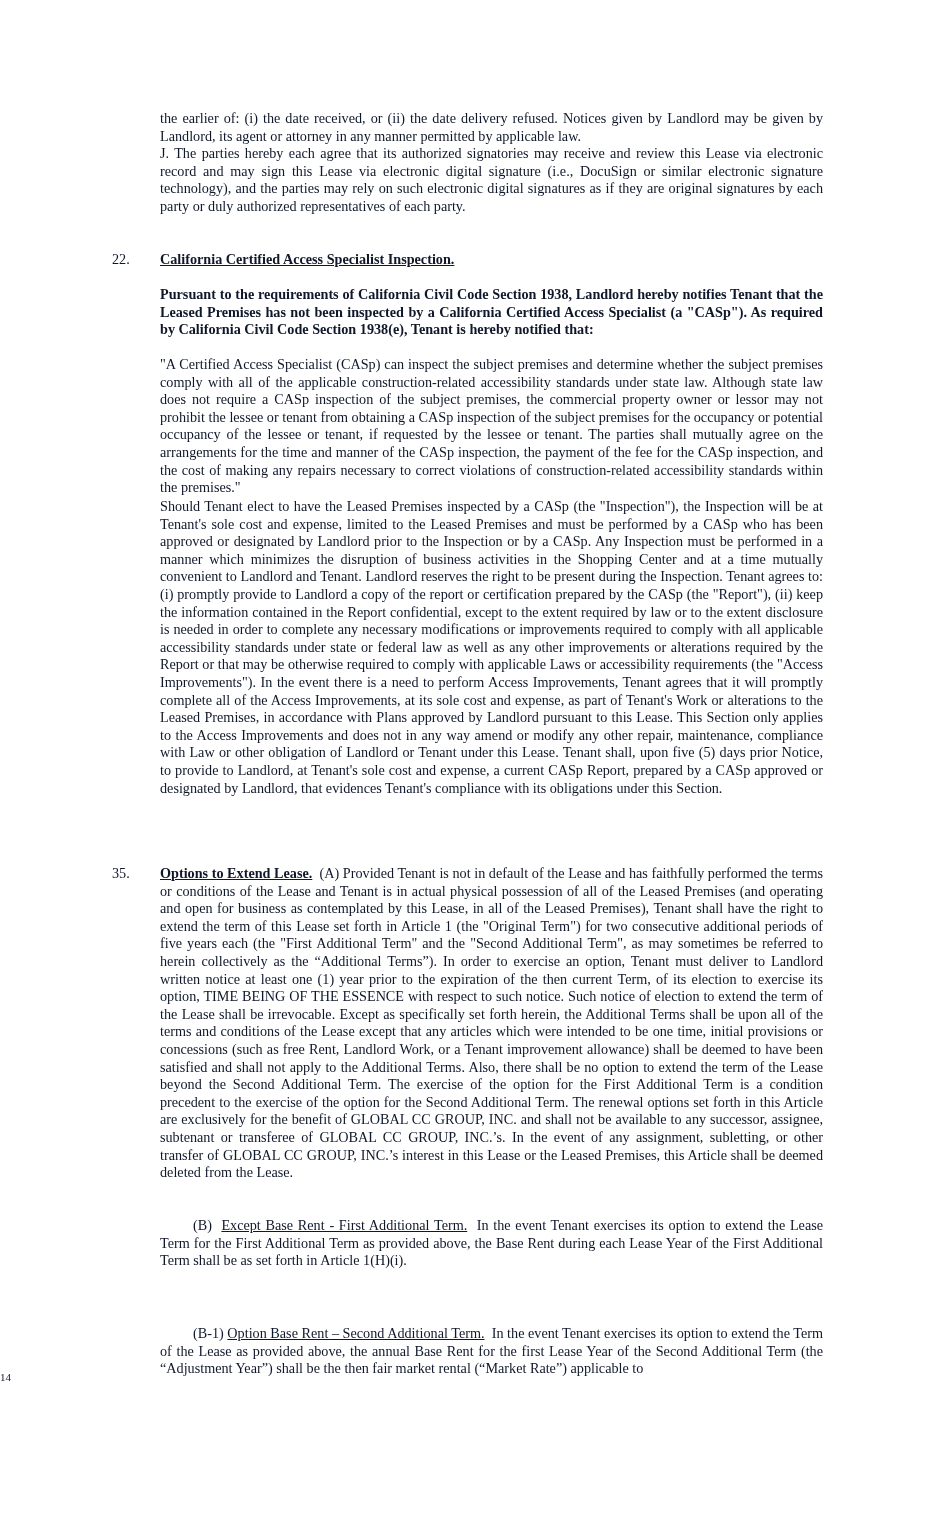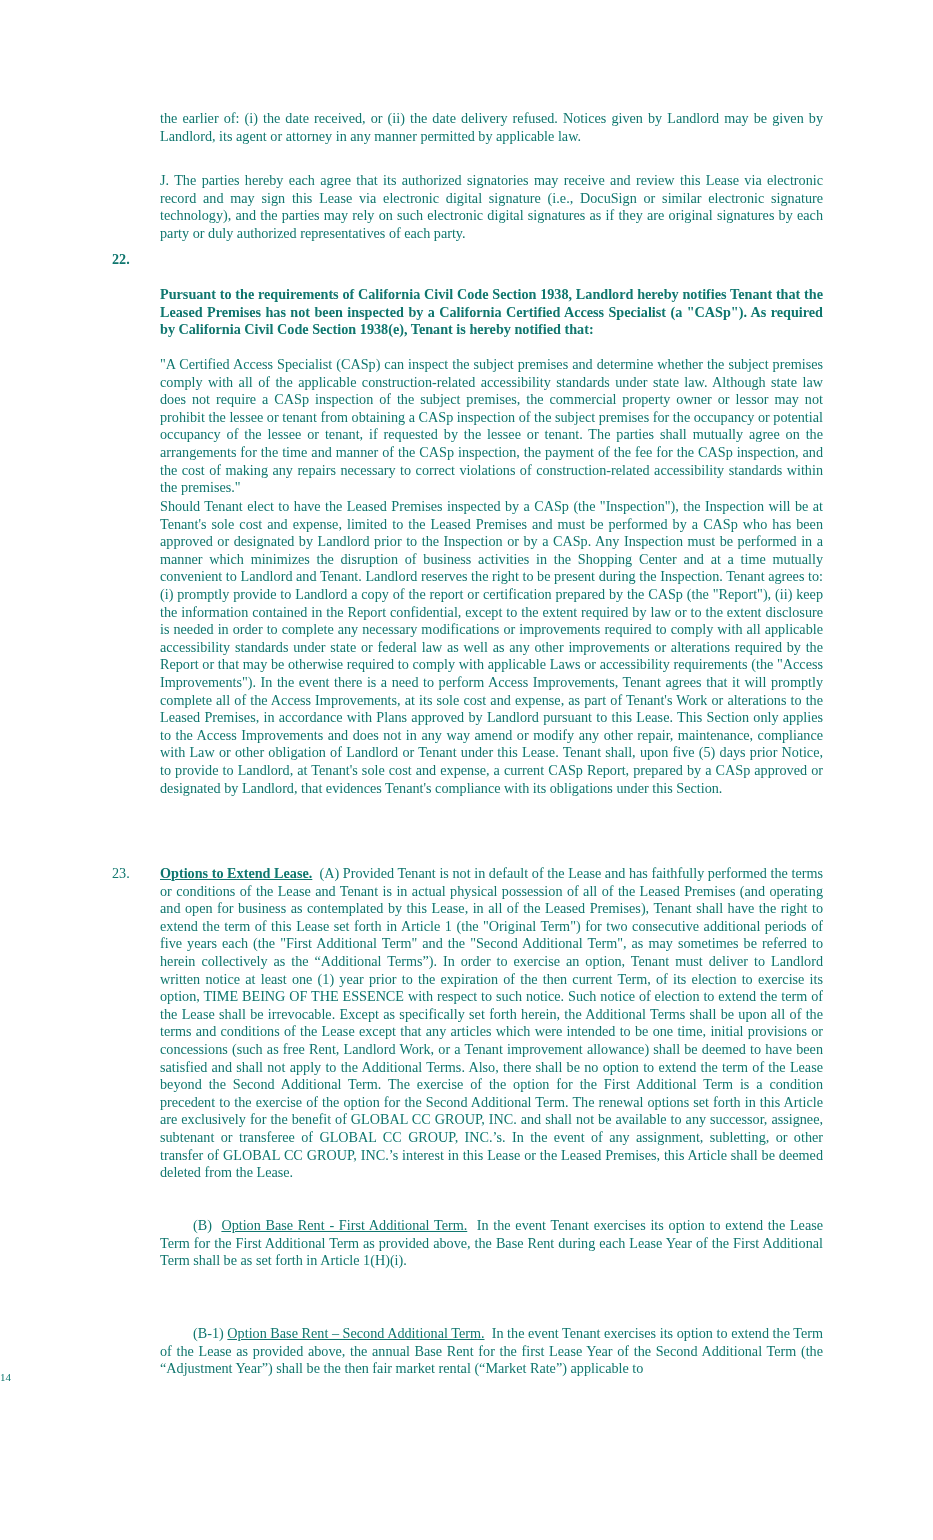--- a/index.html
+++ b/index.html
@@ -1,65 +1,68 @@
 <!DOCTYPE html>
 <html><head>
 <meta charset="utf-8">
 <style>
   html, body { margin: 0; padding: 0; background: #ffffff; }
   body { width: 933px; height: 1540px; position: relative; overflow: hidden; }
   .page {
     position: absolute; left: 0; top: 0; width: 933px; height: 1540px;
-    font-family: "Liberation Serif", serif; font-size: 14.2px; line-height: 17.6px; color: #0f766e;
+    font-family: "Liberation Serif", serif; font-size: 14.2px; line-height: 17.6px; color: #0f172a;
   }
   .block { position: absolute; left: 160px; width: 663px; text-align: justify; }
   .block p { margin: 0; }
   .secnum { position: absolute; left: 112px; }
   .heading { font-weight: bold; text-decoration: underline; }
   .ul { text-decoration: underline; }
   .indent { text-indent: 33px; }
   .pagenum { position: absolute; left: 0; width: 933px; top: 1369px; font-size: 11px; }
 </style>
 </head>
 <body>
 
 <div class="page">
 
   <div class="block" style="top:110px;">
     <p>the earlier of: (i) the date received, or (ii) the date delivery refused. Notices given by Landlord may be given by Landlord, its agent or attorney in any manner permitted by applicable law.</p>
   </div>
 
-  <div class="block" style="top:172px;">
+  <div class="block" style="top:145px;">
     <p>J. The parties hereby each agree that its authorized signatories may receive and review this Lease via electronic record and may sign this Lease via electronic digital signature (i.e., DocuSign or similar electronic signature technology), and the parties may rely on such electronic digital signatures as if they are original signatures by each party or duly authorized representatives of each party.</p>
   </div>
 
-  <div class="secnum" style="top:251px;font-weight:bold;">22.</div>
+  <div class="secnum" style="top:251px;">22.</div>
+  <div class="block" style="top:251px;">
+    <span class="heading">California Certified Access Specialist Inspection.</span>
+  </div>
 
   <div class="block" style="top:286px;font-weight:bold;">
     <p>Pursuant to the requirements of California Civil Code Section 1938, Landlord hereby notifies Tenant that the Leased Premises has not been inspected by a California Certified Access Specialist (a "CASp"). As required by California Civil Code Section 1938(e), Tenant is hereby notified that:</p>
   </div>
 
   <div class="block" style="top:356px;">
     <p>"A Certified Access Specialist (CASp) can inspect the subject premises and determine whether the subject premises comply with all of the applicable construction-related accessibility standards under state law. Although state law does not require a CASp inspection of the subject premises, the commercial property owner or lessor may not prohibit the lessee or tenant from obtaining a CASp inspection of the subject premises for the occupancy or potential occupancy of the lessee or tenant, if requested by the lessee or tenant. The parties shall mutually agree on the arrangements for the time and manner of the CASp inspection, the payment of the fee for the CASp inspection, and the cost of making any repairs necessary to correct violations of construction-related accessibility standards within the premises."</p>
   </div>
 
   <div class="block" style="top:498px;">
     <p>Should Tenant elect to have the Leased Premises inspected by a CASp (the "Inspection"), the Inspection will be at Tenant's sole cost and expense, limited to the Leased Premises and must be performed by a CASp who has been approved or designated by Landlord prior to the Inspection or by a CASp. Any Inspection must be performed in a manner which minimizes the disruption of business activities in the Shopping Center and at a time mutually convenient to Landlord and Tenant. Landlord reserves the right to be present during the Inspection. Tenant agrees to: (i) promptly provide to Landlord a copy of the report or certification prepared by the CASp (the "Report"), (ii) keep the information contained in the Report confidential, except to the extent required by law or to the extent disclosure is needed in order to complete any necessary modifications or improvements required to comply with all applicable accessibility standards under state or federal law as well as any other improvements or alterations required by the Report or that may be otherwise required to comply with applicable Laws or accessibility requirements (the "Access Improvements").  In the event there is a need to perform Access Improvements, Tenant agrees that it will promptly complete all of the Access Improvements, at its sole cost and expense, as part of Tenant's Work or alterations to the Leased Premises, in accordance with Plans approved by Landlord pursuant to this Lease.  This Section only applies to the Access Improvements and does not in any way amend or modify any other repair, maintenance, compliance with Law or other obligation of Landlord or Tenant under this Lease. Tenant shall, upon five (5) days prior Notice, to provide to Landlord, at Tenant's sole cost and expense, a current CASp Report, prepared by a CASp approved or designated by Landlord, that evidences Tenant's compliance with its obligations under this Section.</p>
   </div>
 
-  <div class="secnum" style="top:865px;">23.</div>
+  <div class="secnum" style="top:865px;">35.</div>
   <div class="block" style="top:865px;">
     <p>
       <span class="heading">Options to Extend Lease.</span>&nbsp;&nbsp;<span>(A) Provided Tenant is not in default of the Lease and has faithfully performed the terms or conditions of the Lease and Tenant is in actual physical possession of all of the Leased Premises (and operating and open for business as contemplated by this Lease, in all of the Leased Premises), Tenant shall have the right to extend the term of this Lease set forth in Article 1 (the "Original Term") for two consecutive additional periods of five years each (the "First Additional Term" and the "Second Additional Term", as may sometimes be referred to herein collectively as the “Additional Terms”).  In order to exercise an option, Tenant must deliver to Landlord written notice at least one (1) year prior to the expiration of the then current Term, of its election to exercise its option, TIME BEING OF THE ESSENCE with respect to such notice.  Such notice of election to extend the term of the Lease shall be irrevocable.  Except as specifically set forth herein, the Additional Terms shall be upon all of the terms and conditions of the Lease except that any articles which were intended to be one time, initial provisions or concessions (such as free Rent, Landlord Work, or a Tenant improvement allowance) shall be deemed to have been satisfied and shall not apply to the Additional Terms.  Also, there shall be no option to extend the term of the Lease beyond the Second Additional Term.  The exercise of the option for the First Additional Term is a condition precedent to the exercise of the option for the Second Additional Term.  The renewal options set forth in this Article are exclusively for the benefit of GLOBAL CC GROUP, INC. and shall not be available to any successor, assignee, subtenant or transferee of GLOBAL CC GROUP, INC.’s.  In the event of any assignment, subletting, or other transfer of GLOBAL CC GROUP, INC.’s interest in this Lease or the Leased Premises, this Article shall be deemed deleted from the Lease.</span>
     </p>
   </div>
 
   <div class="block" style="top:1217px;">
     <p class="indent">
-      <span>(B)</span>&nbsp;&nbsp;<span class="ul">Option Base Rent - First Additional Term.</span>&nbsp;&nbsp;<span>In the event Tenant exercises its option to extend the Lease Term for the First Additional Term as provided above, the Base Rent during each Lease Year of the First Additional Term shall be as set forth in Article 1(H)(i).</span>
+      <span>(B)</span>&nbsp;&nbsp;<span class="ul">Except Base Rent - First Additional Term.</span>&nbsp;&nbsp;<span>In the event Tenant exercises its option to extend the Lease Term for the First Additional Term as provided above, the Base Rent during each Lease Year of the First Additional Term shall be as set forth in Article 1(H)(i).</span>
     </p>
   </div>
 
   <div class="block" style="top:1305px;margin-top:20px;">
     <p class="indent">
       <span>(B-1)</span>&nbsp;<span class="ul">Option Base Rent – Second Additional Term.</span>&nbsp;&nbsp;<span>In the event Tenant exercises its option to extend the Term of the Lease as provided above, the annual Base Rent for the first Lease Year of the Second Additional Term (the “Adjustment Year”) shall be the  then fair market rental (“Market Rate”) applicable to</span>
     </p>
   </div>
 
   <div class="pagenum">14</div>

